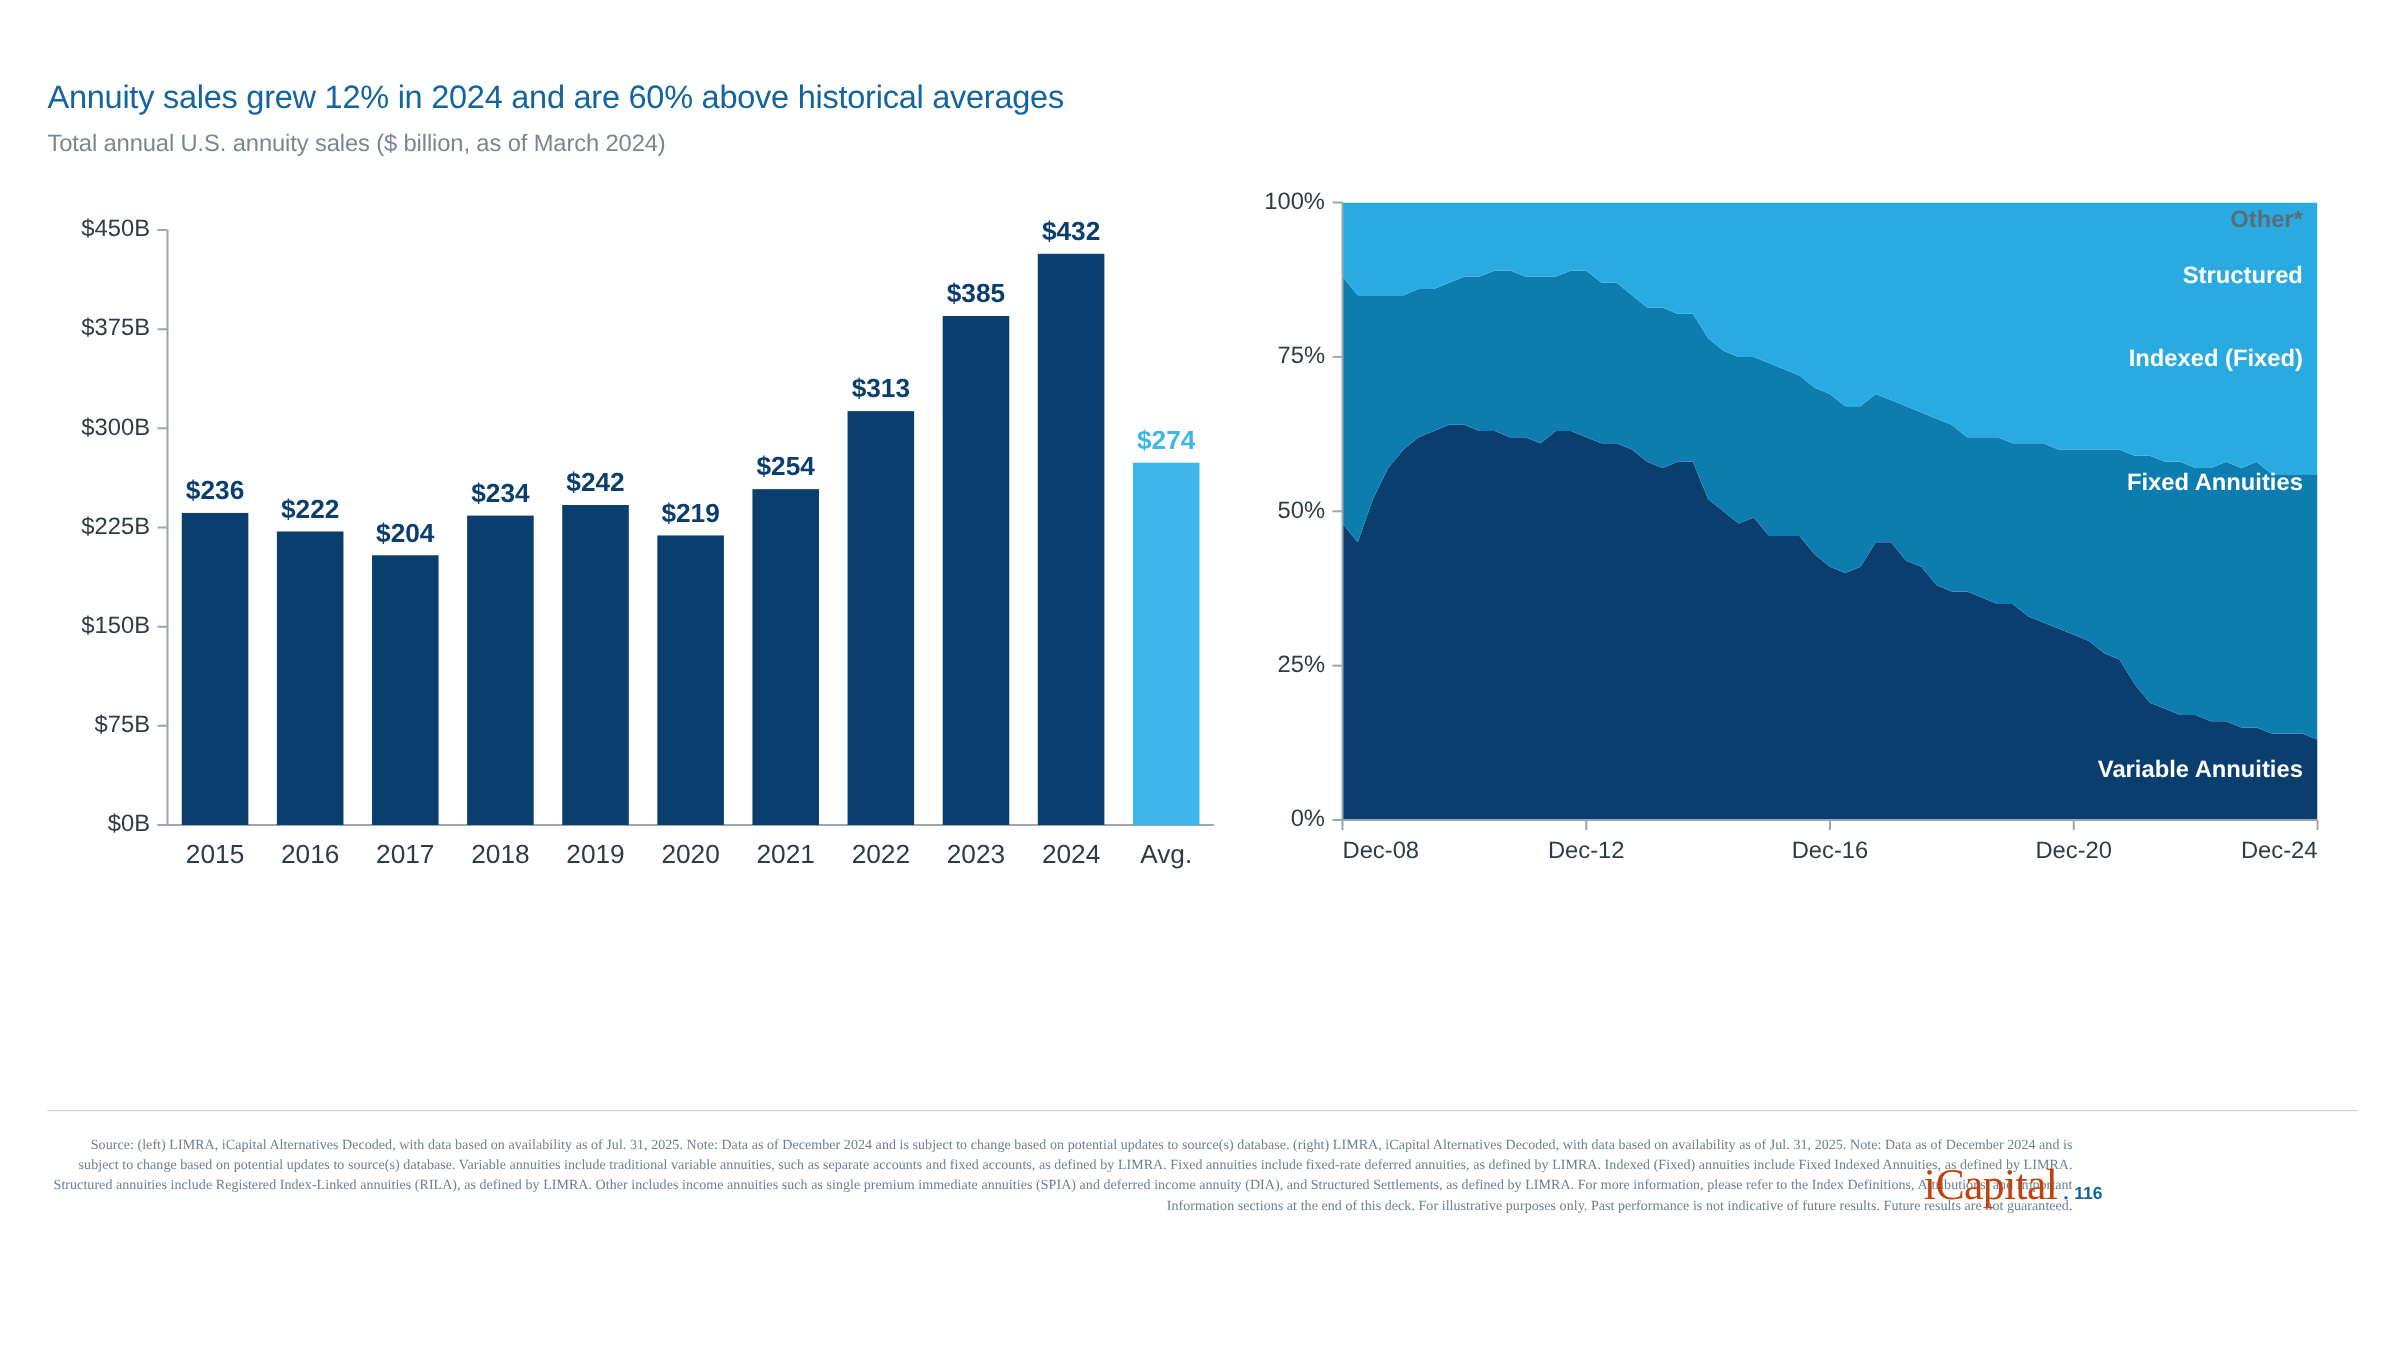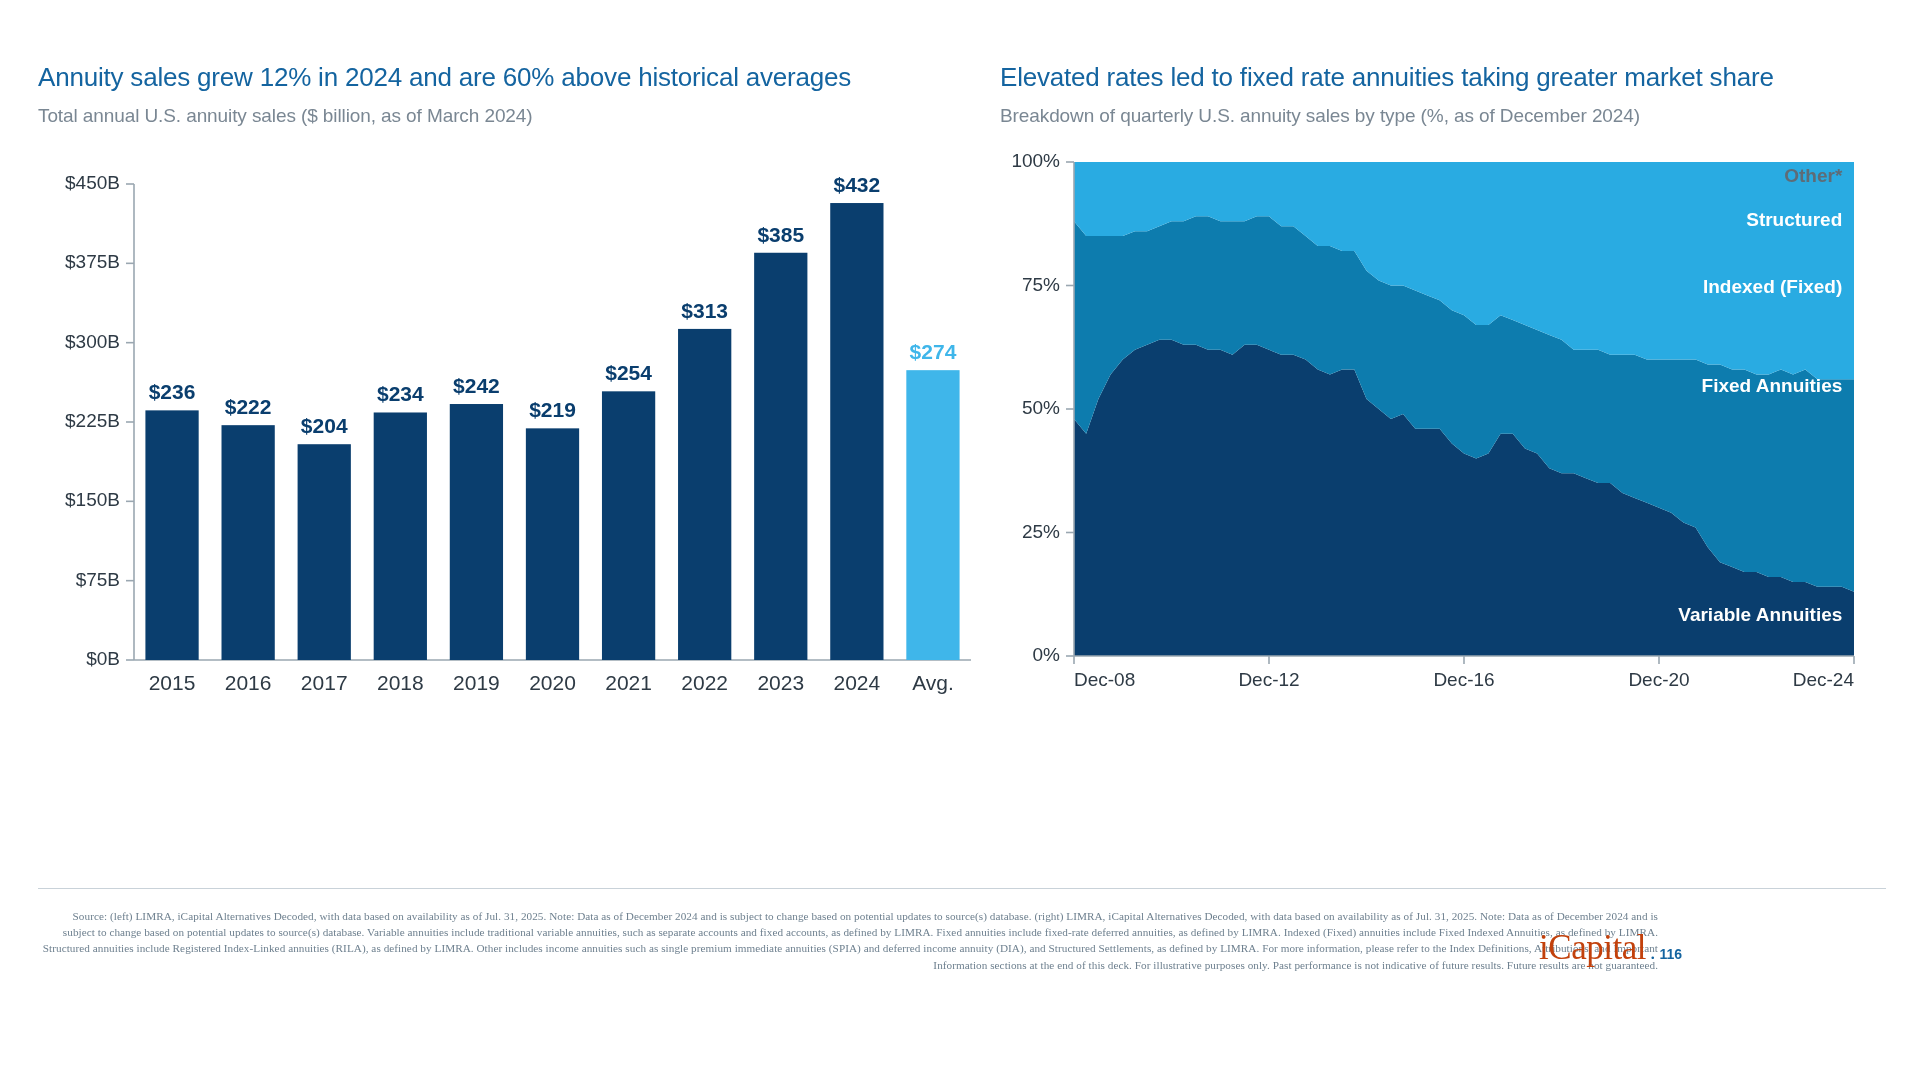--- a/index.html
+++ b/index.html
@@ -132,24 +132,20 @@
         <text x="742.7727272727273" y="542" class="xtick-label">2023</text>
         <rect x="792.2318181818182" y="55.04000000000002" width="53.263636363636365" height="456.96" fill="#0A3E6E"></rect>
         <text x="818.8636363636364" y="44.04000000000002" class="bar-value" fill="#0A3E6E">$432</text>
         <text x="818.8636363636364" y="542" class="xtick-label">2024</text>
         <rect x="868.3227272727273" y="222.1688888888889" width="53.263636363636365" height="289.8311111111111" fill="#3FB6EA"></rect>
         <text x="894.9545454545455" y="211.1688888888889" class="bar-value" fill="#3FB6EA">$274</text>
         <text x="894.9545454545455" y="542" class="xtick-label">Avg.</text>
       </svg>
   </div>
 
-  <div class="panel panel-right">
-    <div class="panel-title">Elevated rates led to fixed rate annuities taking greater market share</div>
-    <div class="panel-sub">Breakdown of quarterly U.S. annuity sales by type (%, as of December 2024)</div>
-  </div>
 
   <div class="area-chart-wrap">
     <svg id="area-svg" width="910" height="570" viewBox="0 0 910 570">
         <defs>
           <clipPath id="plot-clip">
             <rect x="74" y="14" width="780" height="494"></rect>
           </clipPath>
         </defs>
         <g clip-path="url(#plot-clip)">
           <path d="M 74 270.88 L 86.1875 285.7 L 98.375 251.12 L 110.5625 226.42000000000002 L 122.75 211.60000000000002 L 134.9375 201.72000000000003 L 147.125 196.77999999999997 L 159.3125 191.83999999999997 L 171.5 191.83999999999997 L 183.6875 196.77999999999997 L 195.875 196.77999999999997 L 208.0625 201.72000000000003 L 220.25 201.72000000000003 L 232.4375 206.66000000000003 L 244.625 196.77999999999997 L 256.8125 196.77999999999997 L 269 201.72000000000003 L 281.1875 206.66000000000003 L 293.375 206.66000000000003 L 305.5625 211.60000000000002 L 317.75 221.48000000000002 L 329.9375 226.42000000000002 L 342.125 221.48000000000002 L 354.3125 221.48000000000002 L 366.5 251.12 L 378.6875 261 L 390.875 270.88 L 403.0625 265.94 L 415.25 280.76 L 427.4375 280.76 L 439.625 280.76 L 451.8125 295.58000000000004 L 464 305.46000000000004 L 476.1875 310.4 L 488.375 305.46000000000004 L 500.5625 285.7 L 512.75 285.7 L 524.9375 300.52 L 537.125 305.46000000000004 L 549.3125 320.28 L 561.5 325.22 L 573.6875 325.22 L 585.875 330.15999999999997 L 598.0625 335.1 L 610.25 335.1 L 622.4375 344.98 L 634.625 349.91999999999996 L 646.8125 354.86 L 659 359.8 L 671.1875 364.74 L 683.375 374.62 L 695.5625 379.56 L 707.75 399.32 L 719.9375 414.14 L 732.125 419.08 L 744.3125 424.02 L 756.5 424.02 L 768.6875 428.96 L 780.875 428.96 L 793.0625 433.9 L 805.25 433.9 L 817.4375 438.84 L 829.625 438.84 L 841.8125 438.84 L 854 443.78 L 854 508 L 841.8125 508 L 829.625 508 L 817.4375 508 L 805.25 508 L 793.0625 508 L 780.875 508 L 768.6875 508 L 756.5 508 L 744.3125 508 L 732.125 508 L 719.9375 508 L 707.75 508 L 695.5625 508 L 683.375 508 L 671.1875 508 L 659 508 L 646.8125 508 L 634.625 508 L 622.4375 508 L 610.25 508 L 598.0625 508 L 585.875 508 L 573.6875 508 L 561.5 508 L 549.3125 508 L 537.125 508 L 524.9375 508 L 512.75 508 L 500.5625 508 L 488.375 508 L 476.1875 508 L 464 508 L 451.8125 508 L 439.625 508 L 427.4375 508 L 415.25 508 L 403.0625 508 L 390.875 508 L 378.6875 508 L 366.5 508 L 354.3125 508 L 342.125 508 L 329.9375 508 L 317.75 508 L 305.5625 508 L 293.375 508 L 281.1875 508 L 269 508 L 256.8125 508 L 244.625 508 L 232.4375 508 L 220.25 508 L 208.0625 508 L 195.875 508 L 183.6875 508 L 171.5 508 L 159.3125 508 L 147.125 508 L 134.9375 508 L 122.75 508 L 110.5625 508 L 98.375 508 L 86.1875 508 L 74 508 Z" fill="#0A3E6E"></path>

